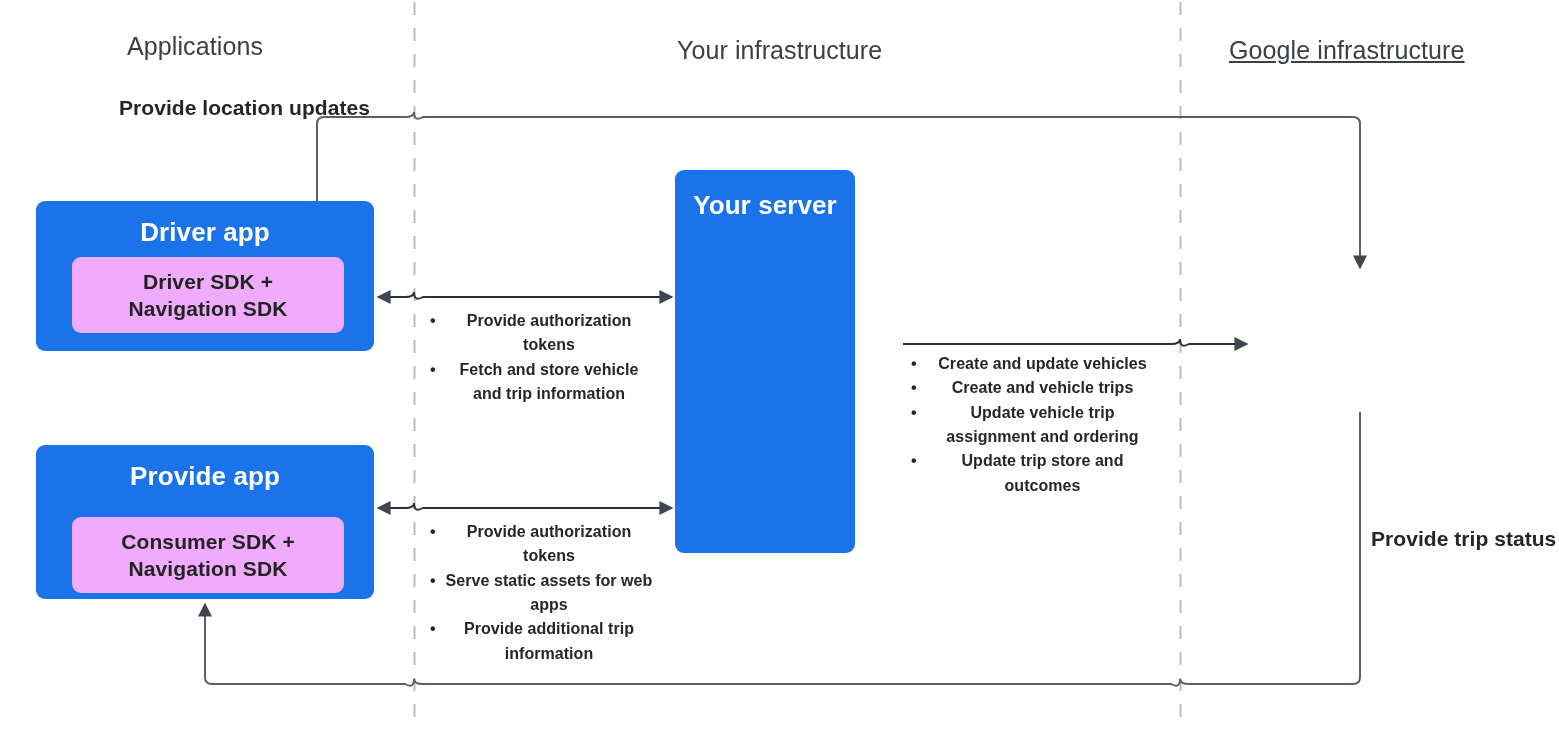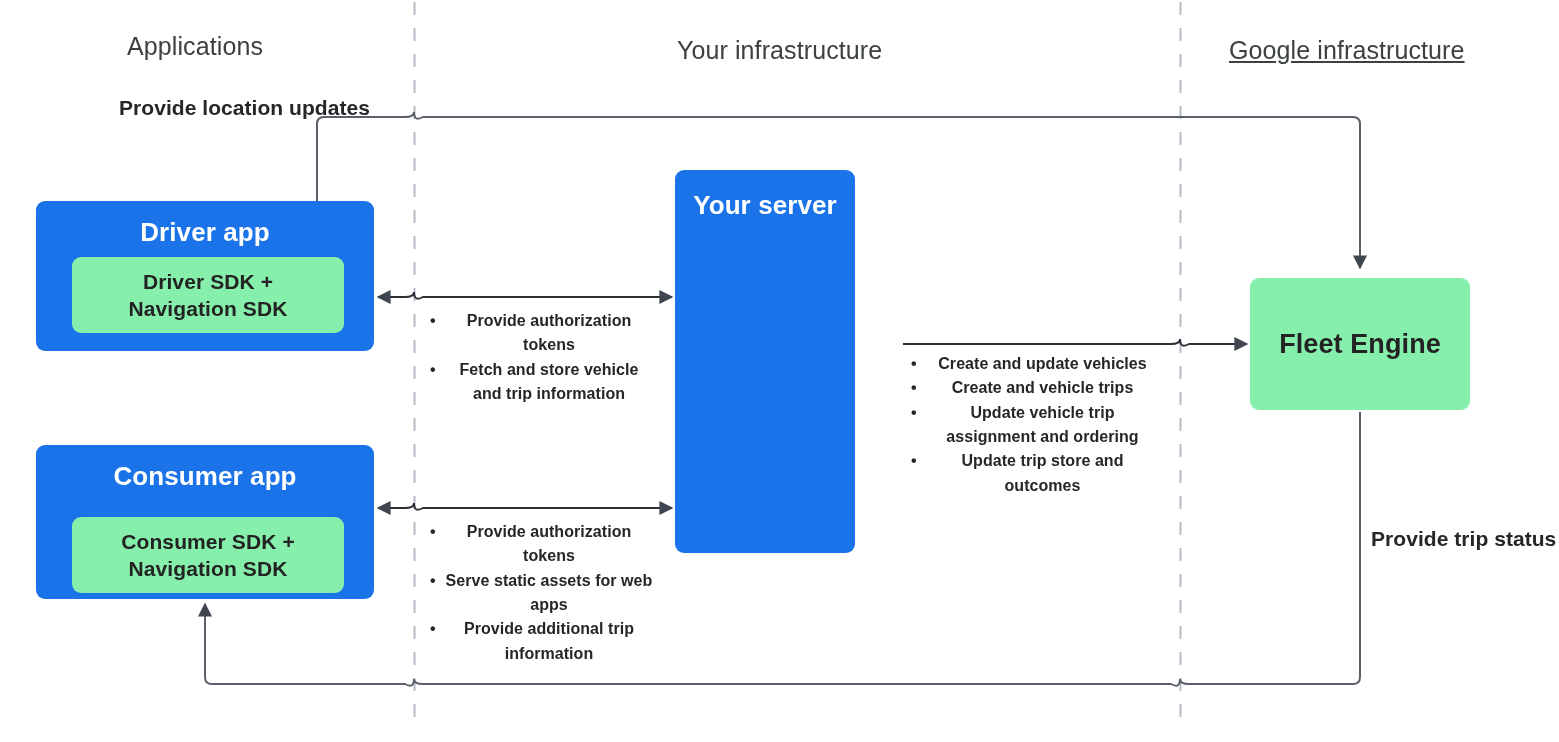--- a/index.html
+++ b/index.html
@@ -39,21 +39,21 @@
   
   .box {
     position: absolute;
     border-radius: 9px;
     box-sizing: border-box;
   }
   .box-blue {
     background: #1a73e8;
   }
   .box-yellow {
-    background: #86efac;
+    background: #f0abfc;
   }
   .box-title-white {
     color: #ffffff;
     font-size: 26px;
     font-weight: 700;
     text-align: center;
     letter-spacing: 0.1px;
   }
   .box-title-dark {
     color: #232323;
@@ -191,36 +191,33 @@
     <div class="box-title-white">Driver app</div>
     <div id="driver-sdk" class="box box-yellow">
       <div class="box-title-dark">
         <div>Driver SDK +</div>
         <div>Navigation SDK</div>
       </div>
     </div>
   </div>
 
   <div id="consumer-app" class="box box-blue">
-    <div class="box-title-white">Consumer app</div>
+    <div class="box-title-white">Provide app</div>
     <div id="consumer-sdk" class="box box-yellow">
       <div class="box-title-dark">
         <div>Consumer SDK +</div>
         <div>Navigation SDK</div>
       </div>
     </div>
   </div>
 
   <div id="your-server" class="box box-blue">
     <div class="box-title-white">Your server</div>
   </div>
 
-  <div id="fleet-engine" class="box box-yellow">
-    <div class="fe-label">Fleet Engine</div>
-  </div>
 
   <div class="anno" style="left:119px; top:96px;">Provide location updates</div>
 
   <div class="anno" style="left:1371px; top:527px;">Provide trip status</div>
 
   <div class="bullets" style="left:430px; top:309px; width:225px;">
     <ul>
       <li>Provide authorization tokens</li>
       <li>Fetch and store vehicle and trip information</li>
     </ul>

